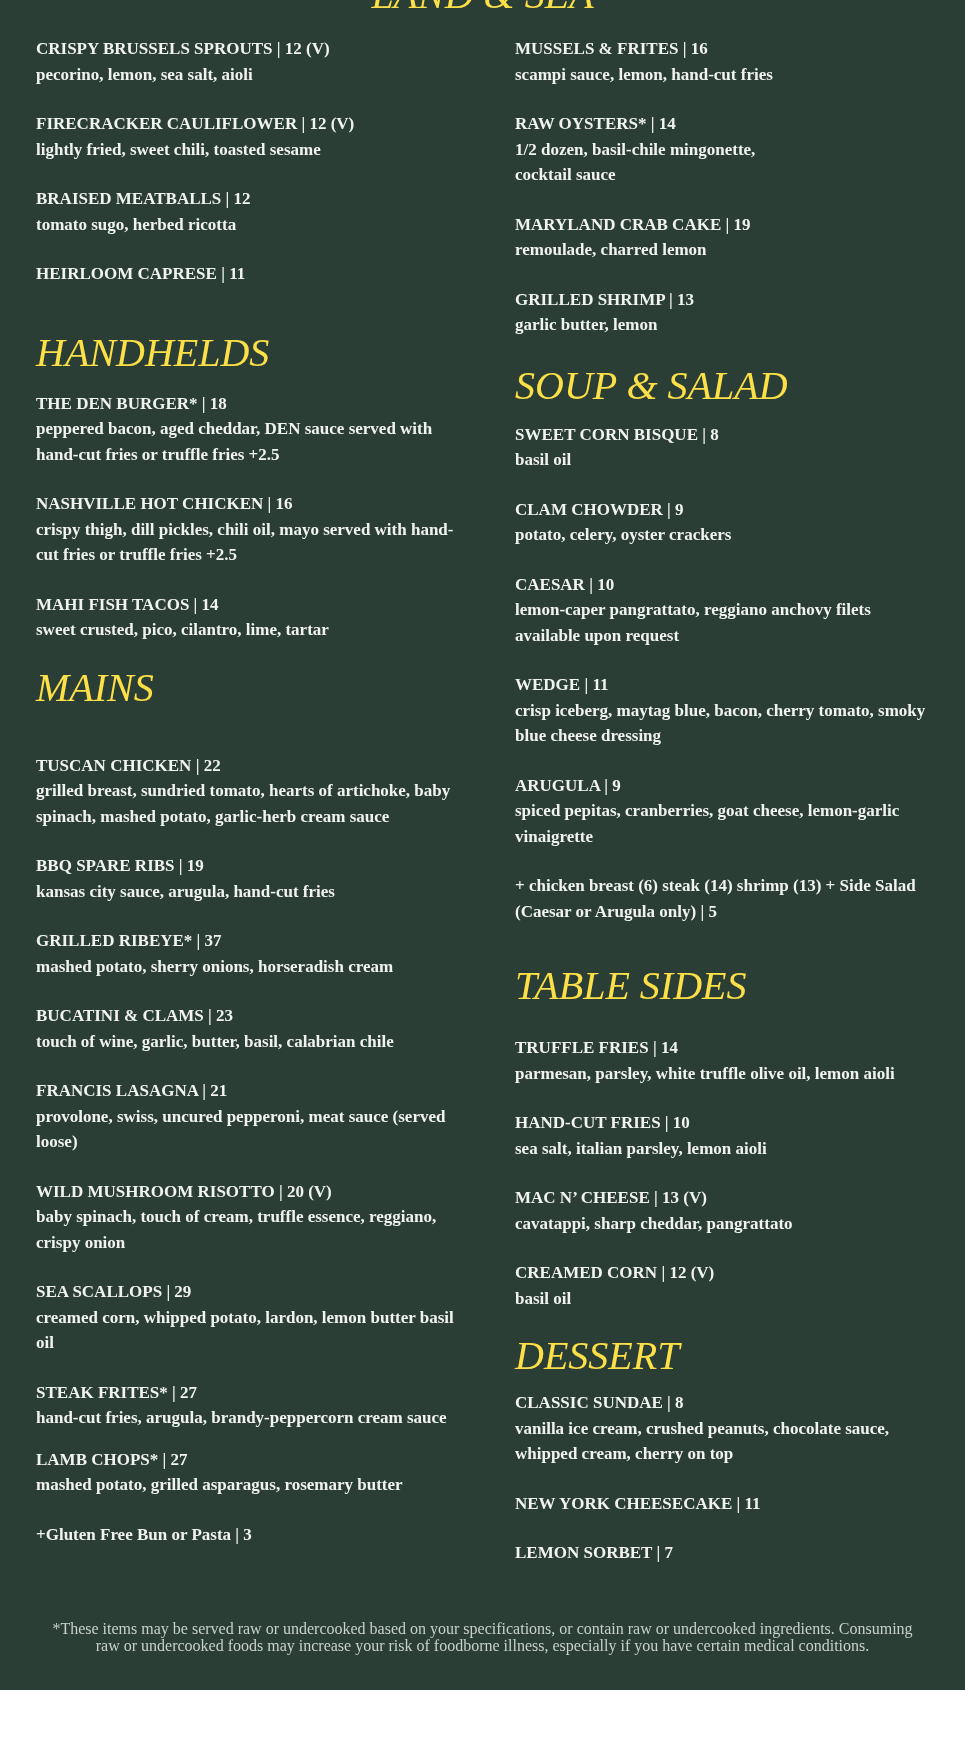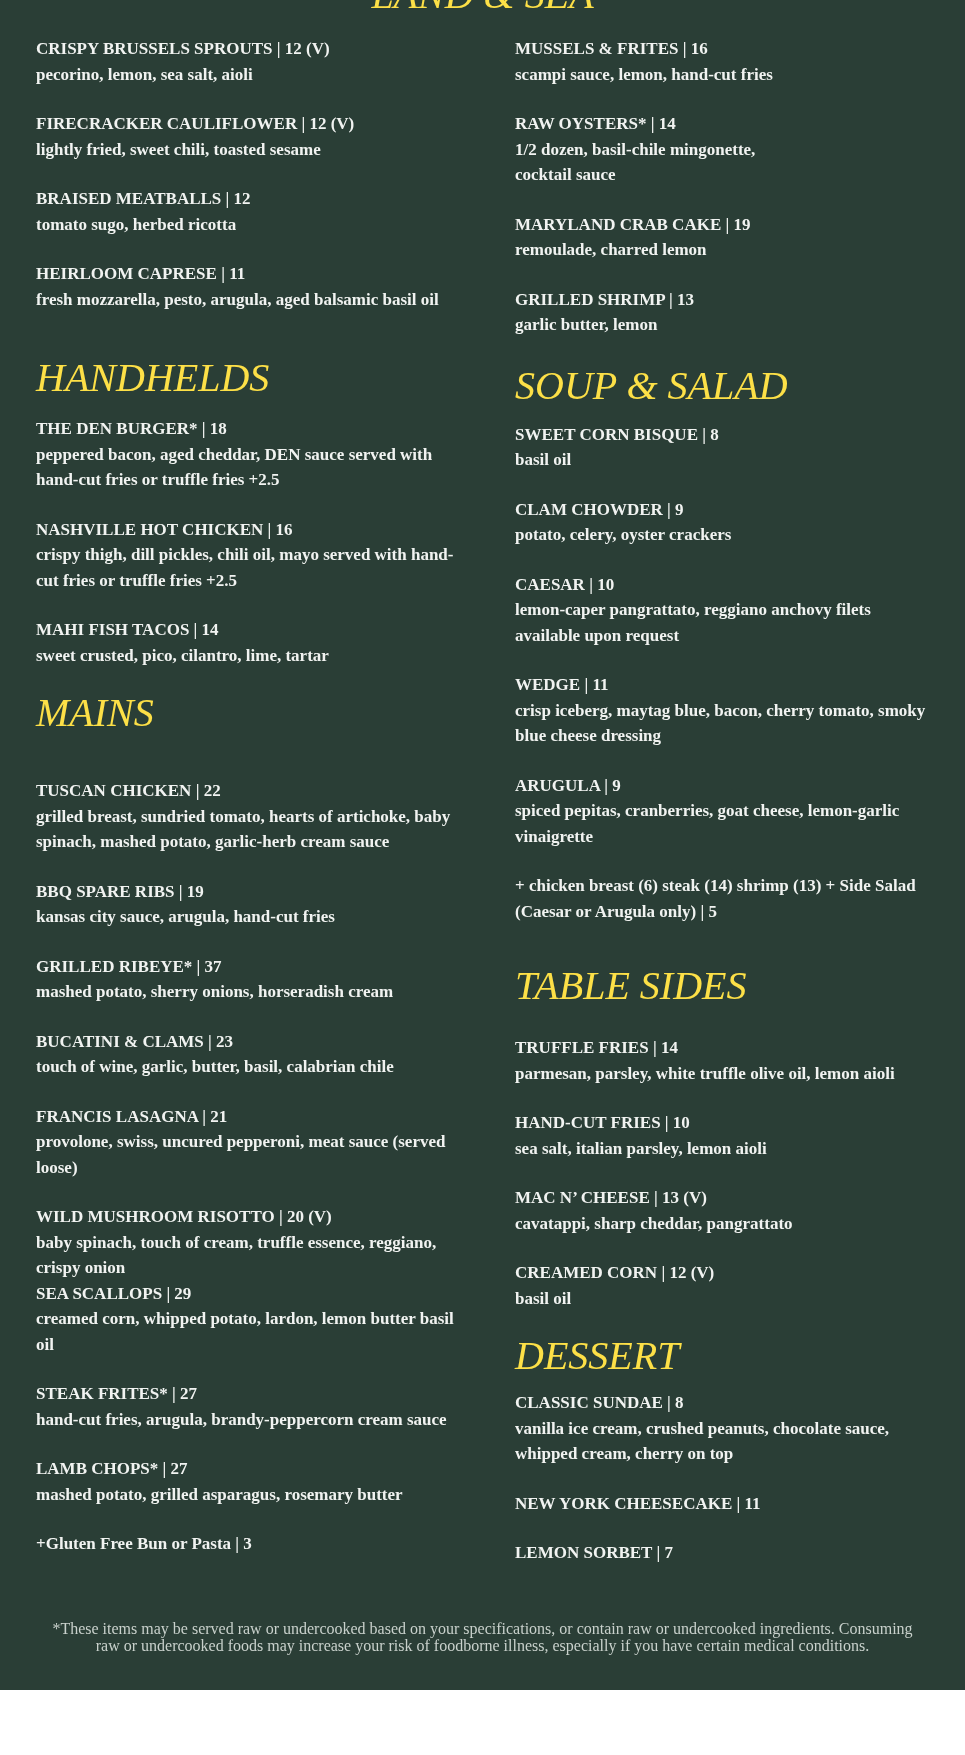--- a/index.html
+++ b/index.html
@@ -74,21 +74,20 @@
         <div class="item" style="margin-top: 24px;">
           <div class="item-name">FIRECRACKER CAULIFLOWER | 12 (V)</div>
           <div class="item-desc">lightly fried, sweet chili, toasted sesame</div>
         </div>
         <div class="item" style="margin-top: 24px;">
           <div class="item-name">BRAISED MEATBALLS | 12</div>
           <div class="item-desc">tomato sugo, herbed ricotta</div>
         </div>
         <div class="item" style="margin-top: 24px;">
           <div class="item-name">HEIRLOOM CAPRESE | 11</div>
-          <div class="item-desc">fresh mozzarella, pesto, arugula, aged balsamic basil oil</div>
         </div>
         <div class="big-header" style="margin-top: 39px;">HANDHELDS</div>
         <div class="item" style="margin-top: 11px;">
           <div class="item-name">THE DEN BURGER* | 18</div>
           <div class="item-desc">peppered bacon, aged cheddar, DEN sauce served with</div>
           <div class="item-desc">hand-cut fries or truffle fries +2.5</div>
         </div>
         <div class="item" style="margin-top: 24px;">
           <div class="item-name">NASHVILLE HOT CHICKEN | 16</div>
           <div class="item-desc">crispy thigh, dill pickles, chili oil, mayo served with hand-</div>
@@ -119,30 +118,30 @@
         <div class="item" style="margin-top: 24px;">
           <div class="item-name">FRANCIS LASAGNA | 21</div>
           <div class="item-desc">provolone, swiss, uncured pepperoni, meat sauce (served</div>
           <div class="item-desc">loose)</div>
         </div>
         <div class="item" style="margin-top: 24px;">
           <div class="item-name">WILD MUSHROOM RISOTTO | 20 (V)</div>
           <div class="item-desc">baby spinach, touch of cream, truffle essence, reggiano,</div>
           <div class="item-desc">crispy onion</div>
         </div>
-        <div class="item" style="">
+        <div class="item" style="margin-top: 24px;">
           <div class="item-name">SEA SCALLOPS | 29</div>
           <div class="item-desc">creamed corn, whipped potato, lardon, lemon butter basil</div>
           <div class="item-desc">oil</div>
         </div>
         <div class="item" style="margin-top: 24px;">
           <div class="item-name">STEAK FRITES* | 27</div>
           <div class="item-desc">hand-cut fries, arugula, brandy-peppercorn cream sauce</div>
         </div>
-        <div class="item" style="margin-top: 24px;">
+        <div class="item" style="margin-top: 16px;">
           <div class="item-name">LAMB CHOPS* | 27</div>
           <div class="item-desc">mashed potato, grilled asparagus, rosemary butter</div>
         </div>
         <div class="item" style="margin-top: 24px;">
           <div class="item-name">+Gluten Free Bun or Pasta | 3</div>
         </div>
       </div>
     <div class="col col-right">
         <div class="item" style="margin-top: 0px;">
           <div class="item-name">MUSSELS &amp; FRITES | 16</div>

